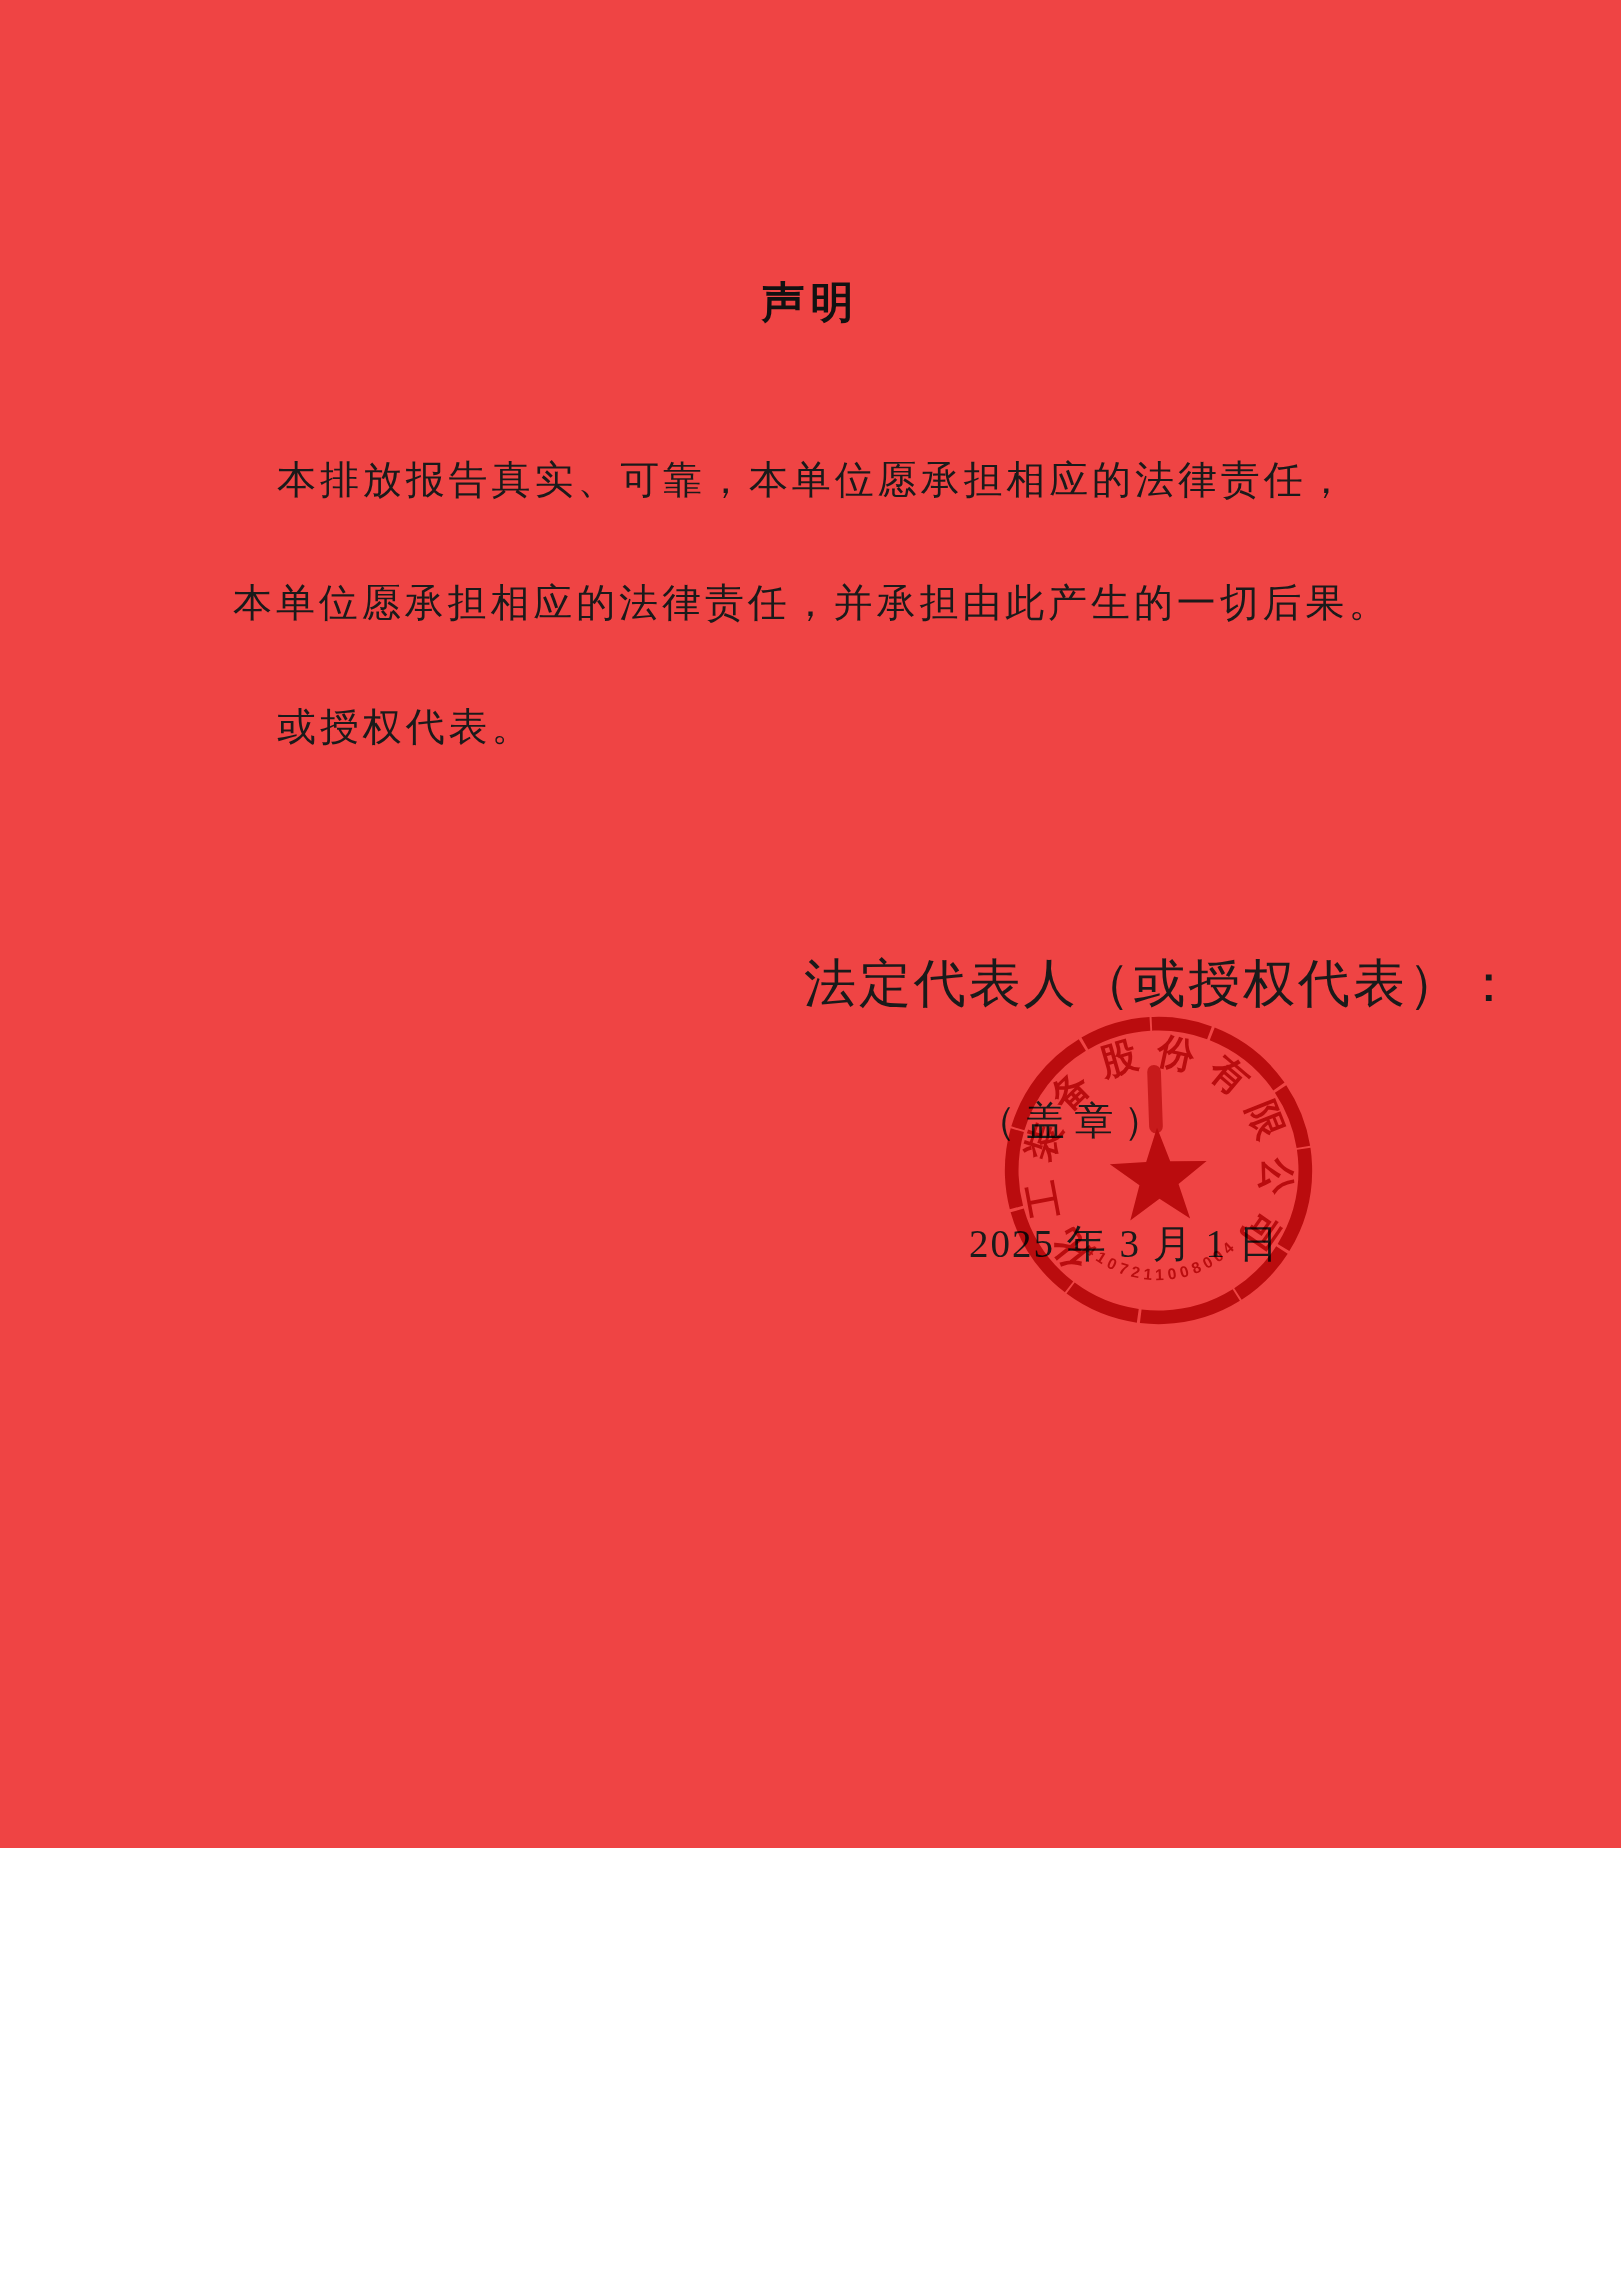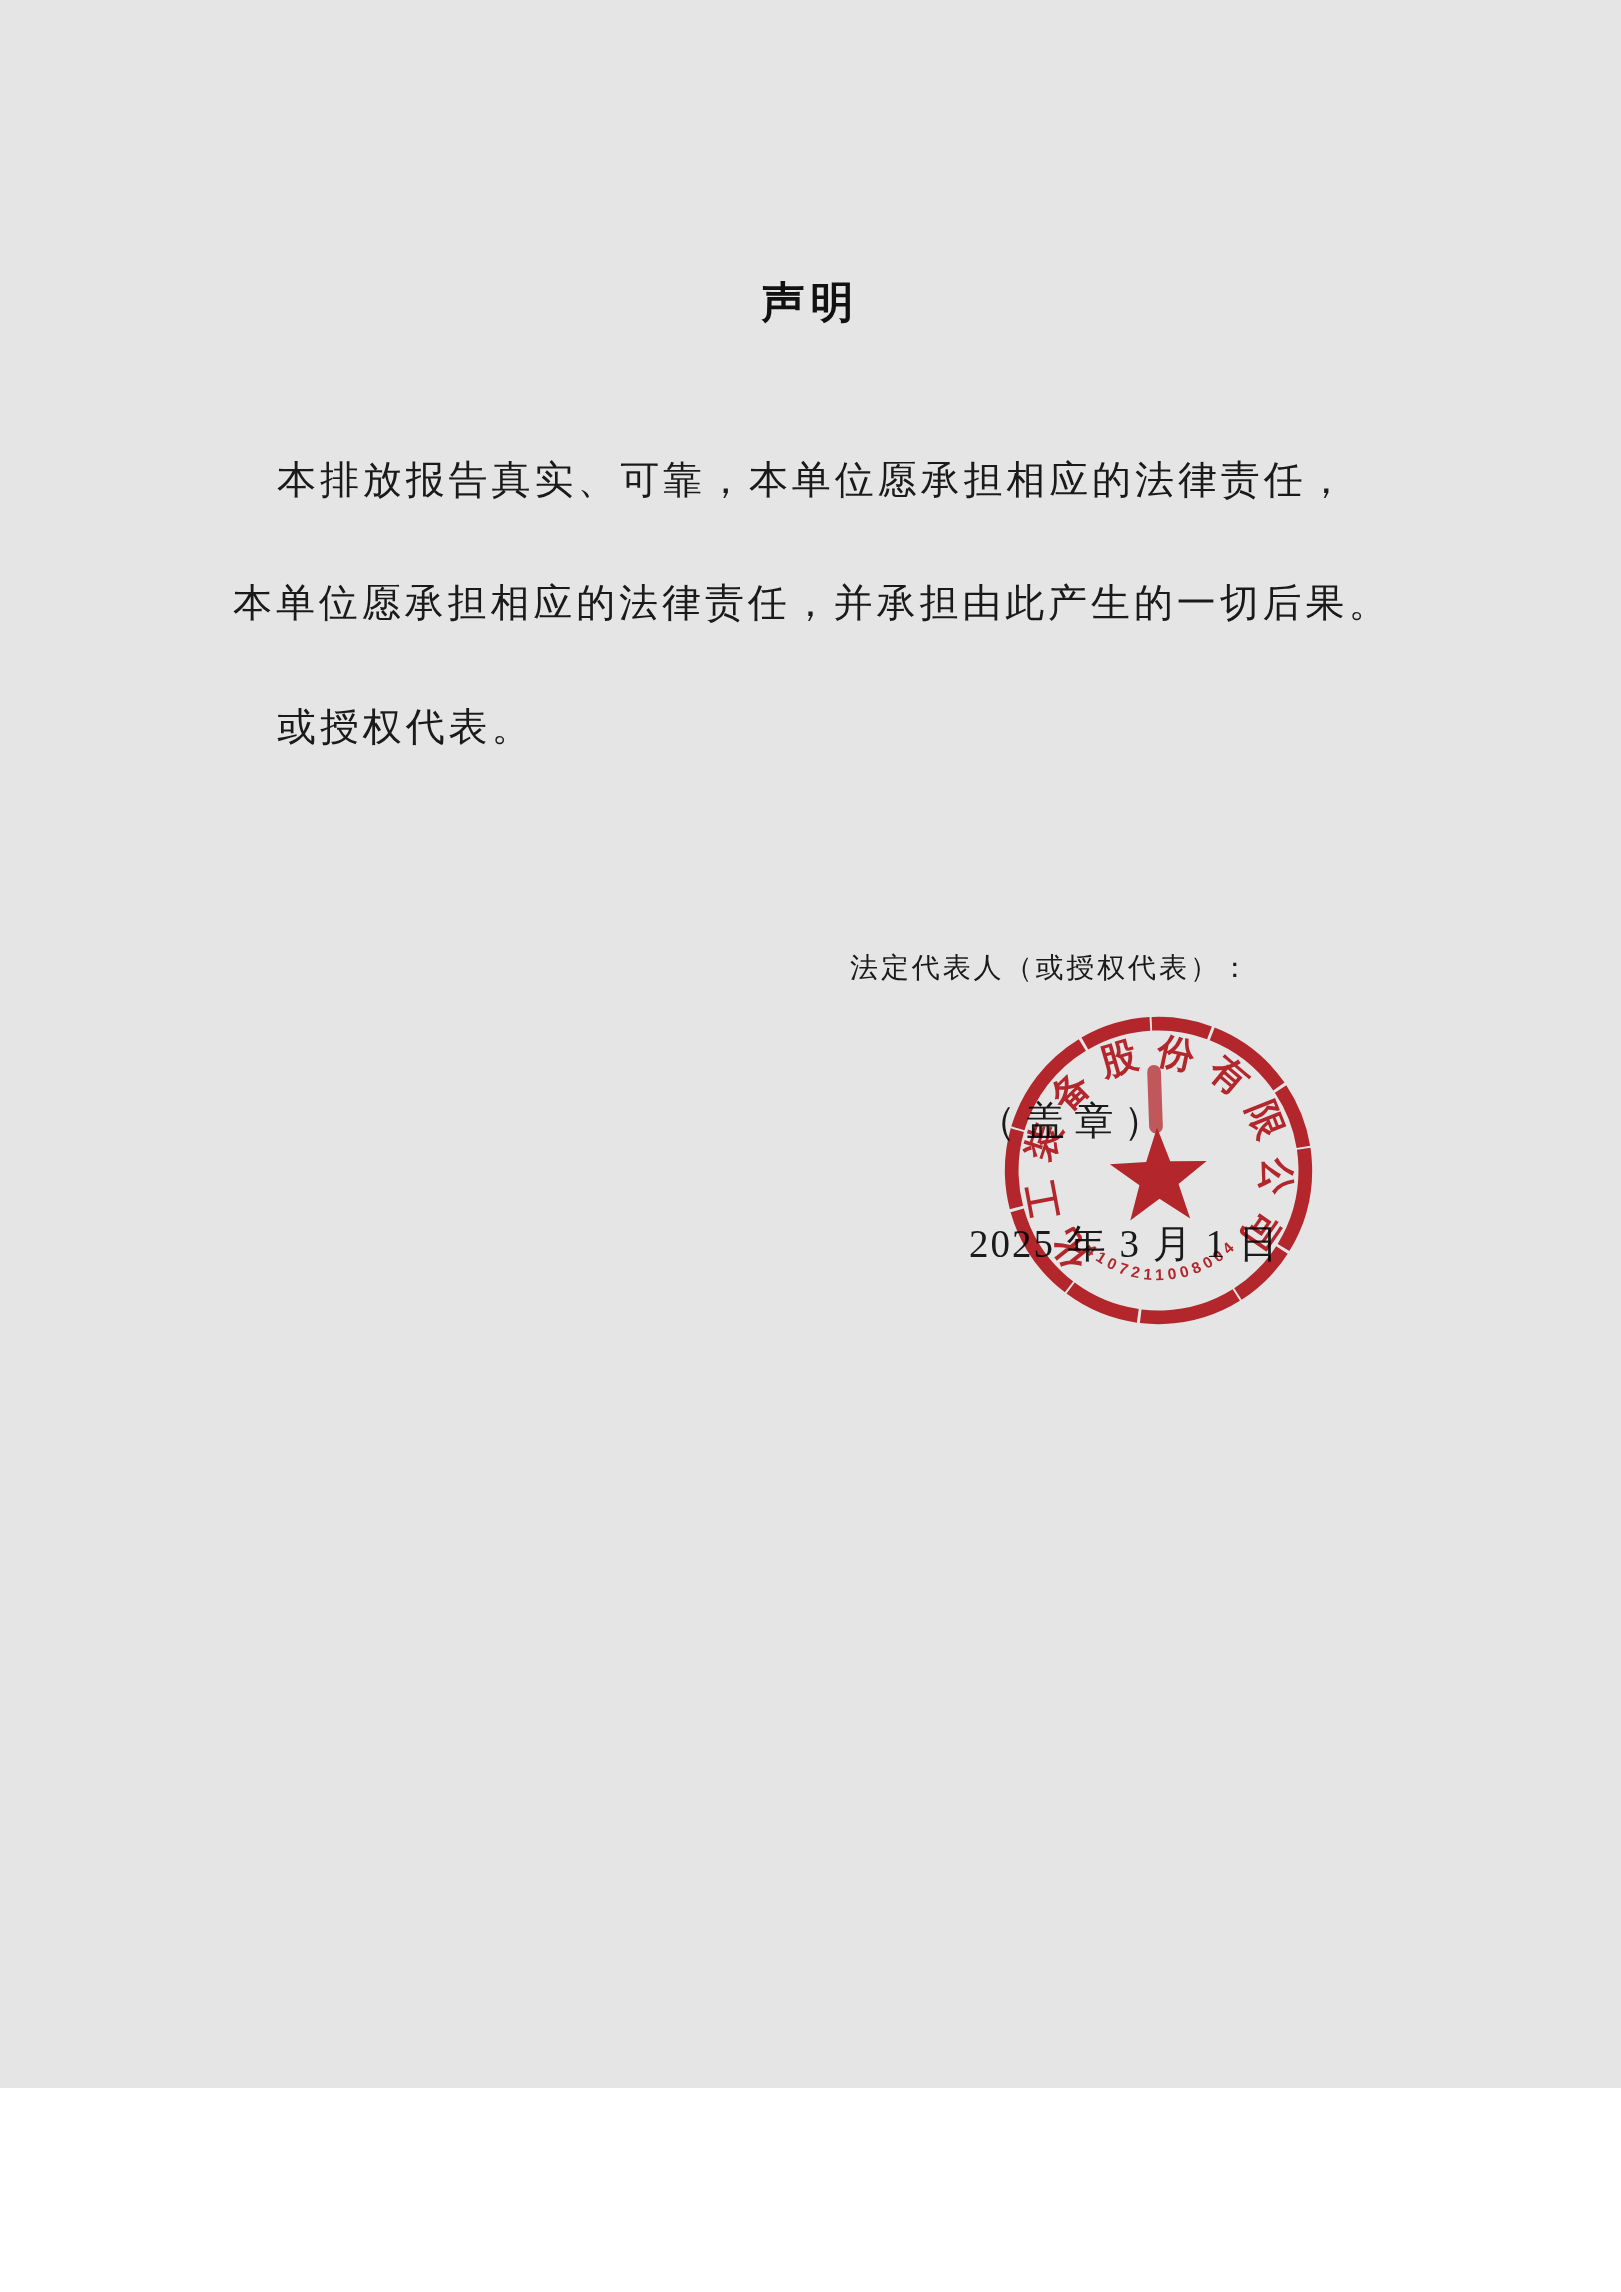--- a/index.html
+++ b/index.html
@@ -3,22 +3,22 @@
 <meta charset="utf-8">
 <style>
   html, body {
     margin: 0;
     padding: 0;
     background: #ffffff;
   }
   .page {
     position: relative;
     width: 1621px;
-    height: 2088px;
-    background: #e5e5e5;
+    height: 1848px;
+    background: #ef4444;
     overflow: hidden;
     font-family: "Liberation Serif", serif;
     color: #1a1a1a;
   }
   .doc-title {
     position: absolute;
     top: 274px;
     left: 0;
     width: 100%;
     text-align: center;
@@ -33,23 +33,23 @@
     font-size: 39px;
     letter-spacing: 3.9px;
     white-space: nowrap;
     color: #1a1a1a;
   }
   .line-1 { left: 277px; top: 453px; }
   .line-2 { left: 186px; top: 576px; margin-left: 47px; }
   .line-3 { left: 277px; top: 700px; }
   .legal-rep {
     position: absolute;
-    left: 850px;
+    left: 804px;
     top: 949px;
-    font-size: 28px;
+    font-size: 52px;
     letter-spacing: 2.9px;
     white-space: nowrap;
   }
   .seal-hint {
     position: absolute;
     left: 977px;
     top: 1094px;
     font-size: 39px;
     letter-spacing: 9.8px;
     white-space: nowrap;

